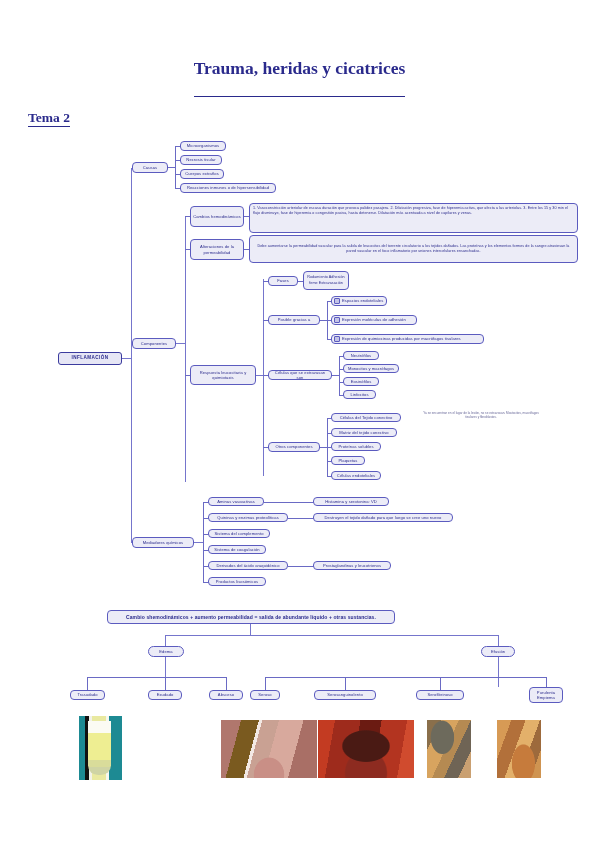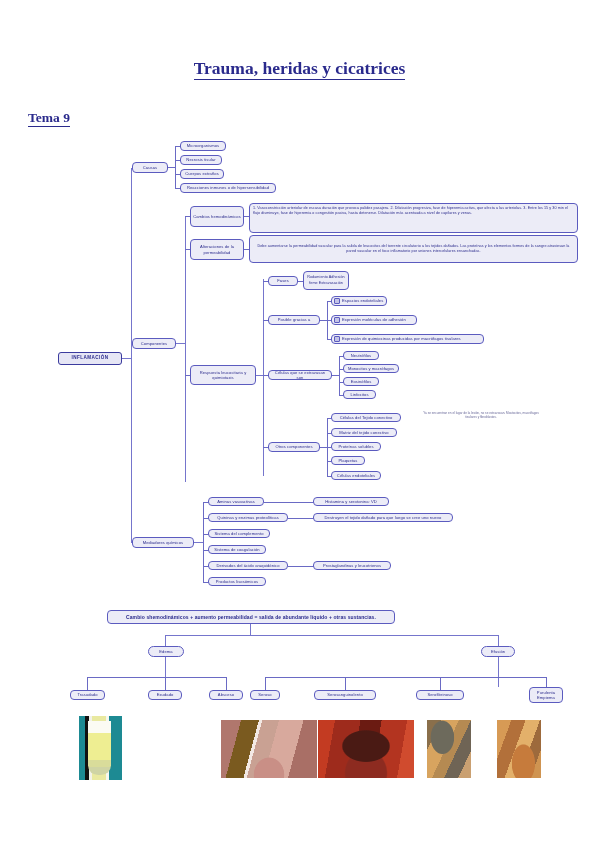--- a/index.html
+++ b/index.html
@@ -3,21 +3,21 @@
 <meta charset="utf-8">
 <style>
   html,body{margin:0;padding:0;background:#fff;}
   body{width:599px;height:848px;position:relative;font-family:"Liberation Sans",sans-serif;
        -webkit-font-smoothing:antialiased;}
   .page{position:absolute;inset:0;width:599px;height:848px;overflow:hidden;background:#fff;}
 
   
   .doc-title{position:absolute;left:0;top:58px;width:599px;text-align:center;
     font-family:"Liberation Serif",serif;font-size:17.5px;font-weight:bold;color:#2a2a8c;}
-  .doc-title span{border-bottom:1.5px solid #2a2a8c;padding-bottom:1px;}
+  .doc-title span{border-bottom:1.5px solid #2a2a8c;padding-bottom:18px;}
   .tema{position:absolute;left:28px;top:110px;font-family:"Liberation Serif",serif;
     font-size:13.5px;font-weight:bold;color:#2a2a8c;}
   .tema span{border-bottom:1.2px solid #2a2a8c;padding-bottom:1px;}
 
   
   .node{position:absolute;box-sizing:border-box;border:0.8px solid #5b5bbf;
     border-radius:4px;background:#ececf7;color:#2a2a8c;
     font-size:4.1px;line-height:1.32;text-align:center;
     display:flex;align-items:center;justify-content:center;
     padding:1px 2px;letter-spacing:0.02em;}
@@ -67,21 +67,21 @@
 </style>
 </head>
 <body>
 
 <div class="page">
 
   <div class="doc-title">
     <span>Trauma, heridas y cicatrices</span>
   </div>
   <div class="tema">
-    <span>Tema 9</span>
+    <span>Tema 2</span>
   </div>
 
   <div class="node root" style="left:58px;top:352px;width:64px;height:13px;">INFLAMACIÓN</div>
 
   <div class="ln lnh thick" style="left:122px;top:358px;width:10px;"></div>
   <div class="ln lnv thick" style="left:131px;top:168px;height:375px;"></div>
 
   <div class="node" style="left:132px;top:162px;width:36px;height:11px;">Causas</div>
 
   <div class="ln lnh" style="left:168px;top:167px;width:8px;"></div>

